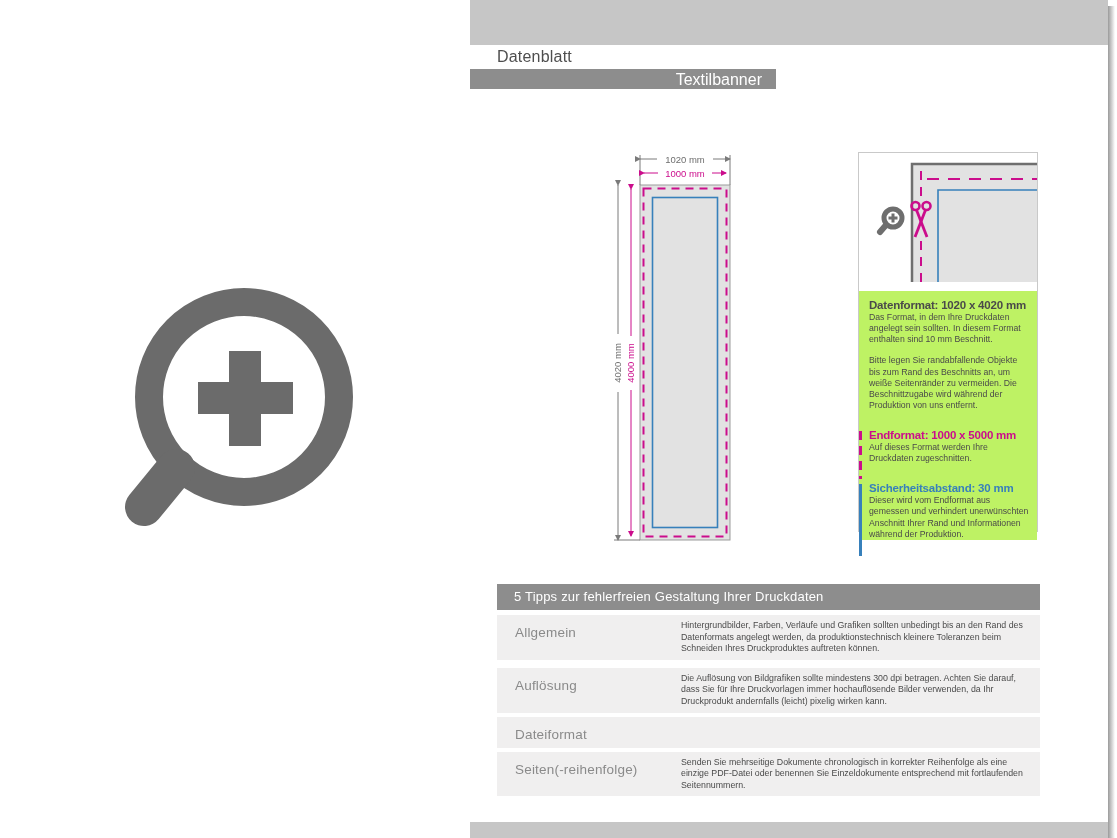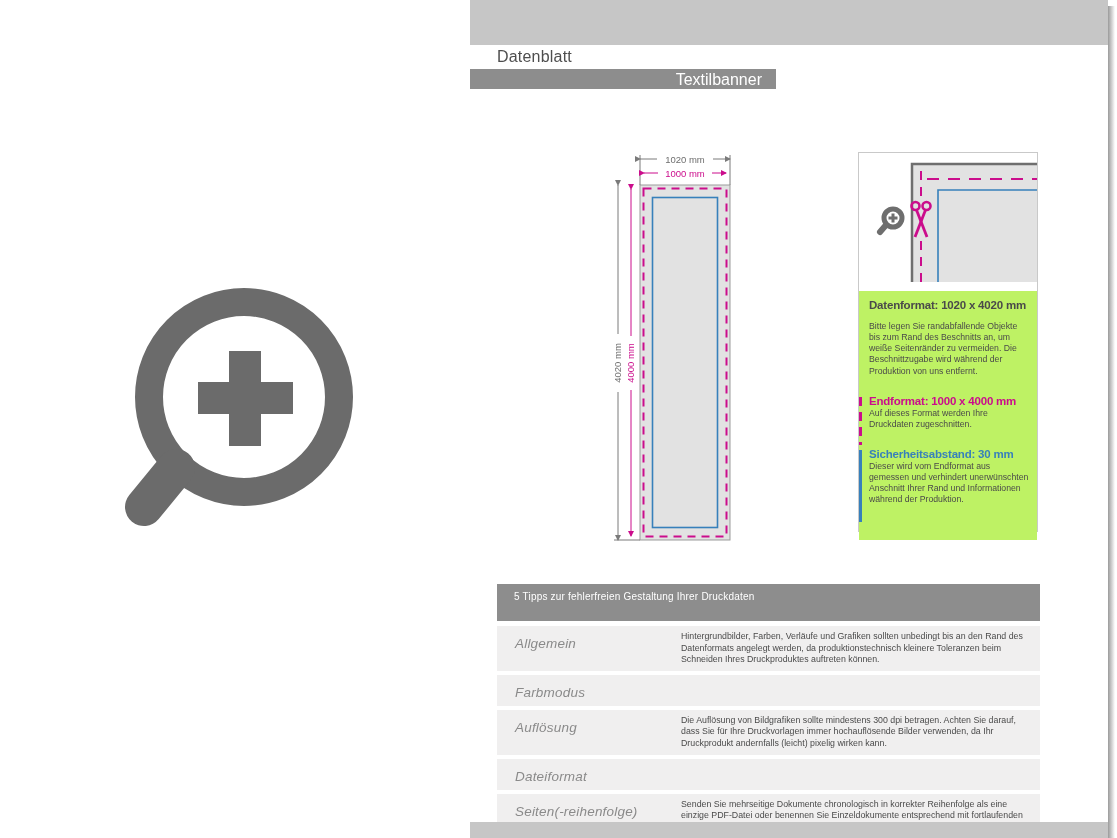--- a/index.html
+++ b/index.html
@@ -40,26 +40,26 @@
   .detail-text .block { position:relative; }
   .detail-text .spacer { height:9px; }
   .h-magenta { color:#cb0d8c !important; }
   .h-blue    { color:#3780bb !important; }
   .bar-magenta { position:absolute; left:-10px; top:2px; width:3px; height:48px;
                  background:repeating-linear-gradient(to bottom,#cb0d8c 0 9px,rgba(0,0,0,0) 9px 15px); }
   .bar-blue    { position:absolute; left:-10px; top:2px; width:3px; height:72px; background:#3780bb; }
 
   
   .tips { position:absolute; left:27px; top:584px; width:543px; }
-  .tips-header { height:37px; background:#8d8d8d; color:#fff; font-size:10px;
+  .tips-header { height:26px; background:#8d8d8d; color:#fff; font-size:13px;
                  line-height:26px; padding-left:17px; letter-spacing:0.2px; }
   .tips-rows { margin-top:5px; }
   .tip-row { display:flex; background:#f0efef; margin-bottom:4px; }
   .tip-label { width:168px; flex:0 0 168px; padding:10px 6px 6px 18px;
-               font-size:13.5px; color:#8a8a8a; letter-spacing:0.2px;font-style:italic; }
+               font-size:13.5px; color:#8a8a8a; letter-spacing:0.2px; }
   .tip-text  { flex:1; padding:5px 10px 5px 0; font-size:8.8px; line-height:1.32; color:#4a4a4a;margin-left:16px; }
 </style>
 </head>
 <body>
 
 <div class="canvas">
 
   <svg class="big-zoom" viewBox="0 0 234 268">
     <circle cx="122" cy="114" r="95" fill="none" stroke="#6b6b6b" stroke-width="28"></circle>
     <rect x="76" y="99" width="95" height="32" fill="#6b6b6b"></rect>
@@ -135,49 +135,49 @@
           <circle cx="34" cy="65" r="9" fill="none" stroke="#6e6e6e" stroke-width="5"></circle>
           <rect x="29.5" y="63.5" width="9" height="3" fill="#6e6e6e"></rect>
           <rect x="32.5" y="60.5" width="3" height="9" fill="#6e6e6e"></rect>
           <line x1="27" y1="72" x2="21" y2="79" stroke="#6e6e6e" stroke-width="6" stroke-linecap="round"></line>
         </g>
       </svg>
 
       <div class="detail-text">
         <div class="block">
           <h3>Datenformat: 1020 x 4020 mm</h3>
+          <p>Das Format, in dem Ihre Druckdaten angelegt sein sollten. In diesem Format enthalten sind 10 mm Beschnitt.</p>
           <div class="spacer"></div>
           <p>Bitte legen Sie randabfallende Objekte bis zum Rand des Beschnitts an, um weiße Seitenränder zu vermeiden. Die Beschnittzugabe wird während der Produktion von uns entfernt.</p>
         </div>
         <div class="spacer"></div>
           <div class="spacer"></div>
         <div class="block">
           <span class="bar-magenta"></span>
-          <h3 class="h-magenta">Endformat: 1000 x 4000 mm</h3>
+          <h3 class="h-magenta">Endformat: 1000 x 5000 mm</h3>
           <p>Auf dieses Format werden Ihre Druckdaten zugeschnitten.</p>
         </div>
         <div class="spacer"></div>
           <div class="spacer"></div>
         <div class="block">
           <span class="bar-blue"></span>
           <h3 class="h-blue">Sicherheitsabstand: 30 mm</h3>
           <p>Dieser wird vom Endformat aus gemessen und verhindert unerwünschten Anschnitt Ihrer Rand und Informationen während der Produktion.</p>
         </div>
       </div>
     </div>
 
     <div class="tips">
       <div class="tips-header">5 Tipps zur fehlerfreien Gestaltung Ihrer Druckdaten</div>
       <div class="tips-rows">
         <div class="tip-row">
           <div class="tip-label">Allgemein</div>
           <div class="tip-text">Hintergrundbilder, Farben, Verläufe und Grafiken sollten unbedingt bis an den Rand des Datenformats angelegt werden, da produktionstechnisch kleinere Toleranzen beim Schneiden Ihres Druckproduktes auftreten können.</div>
         </div>
         <div class="tip-row">
-          <div class="tip-label">Farbmodus</div>
         </div>
         <div class="tip-row">
           <div class="tip-label">Auflösung</div>
           <div class="tip-text">Die Auflösung von Bildgrafiken sollte mindestens 300 dpi betragen. Achten Sie darauf, dass Sie für Ihre Druckvorlagen immer hochauflösende Bilder verwenden, da Ihr Druckprodukt andernfalls (leicht) pixelig wirken kann.</div>
         </div>
         <div class="tip-row">
           <div class="tip-label">Dateiformat</div>
         </div>
         <div class="tip-row">
           <div class="tip-label">Seiten(-reihenfolge)</div>

